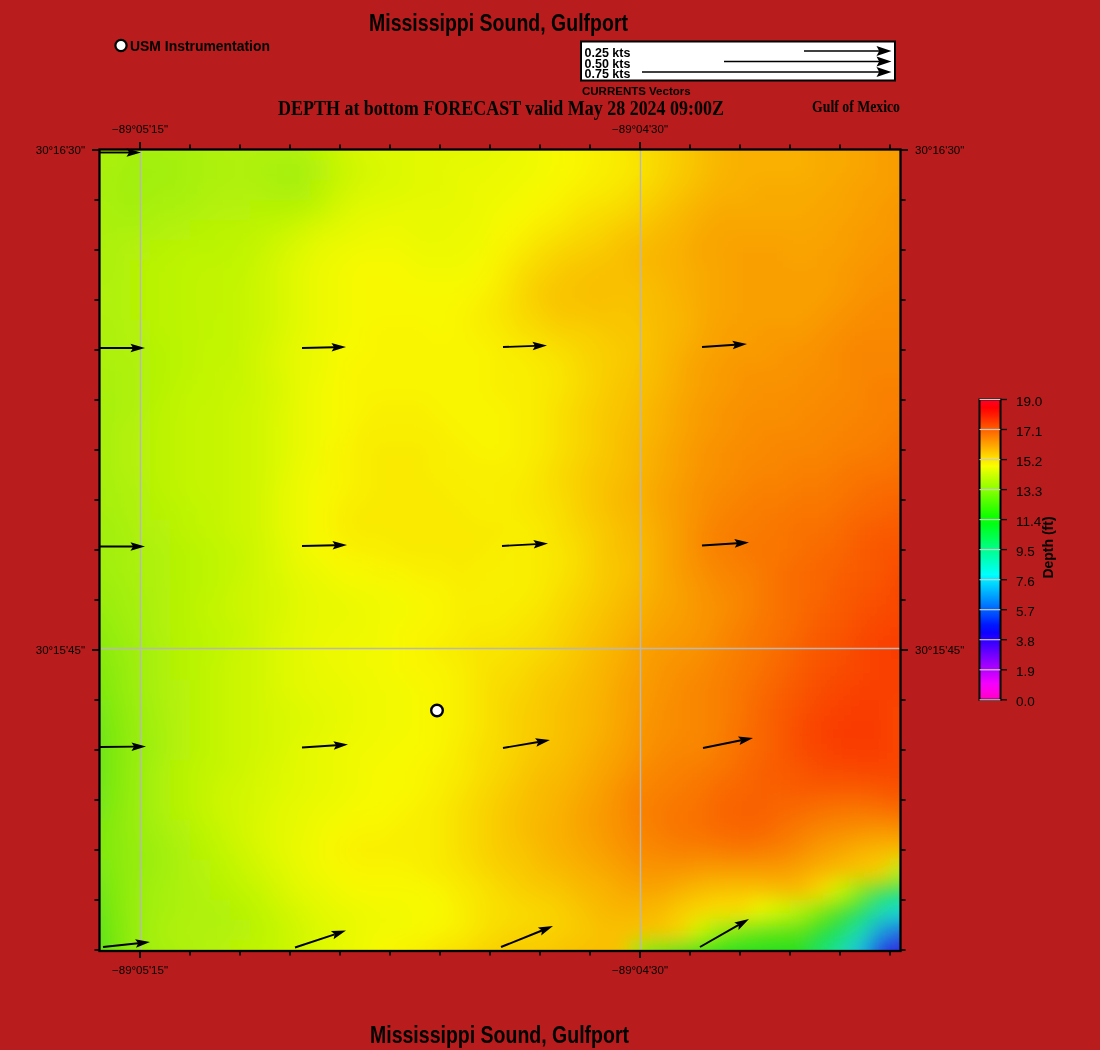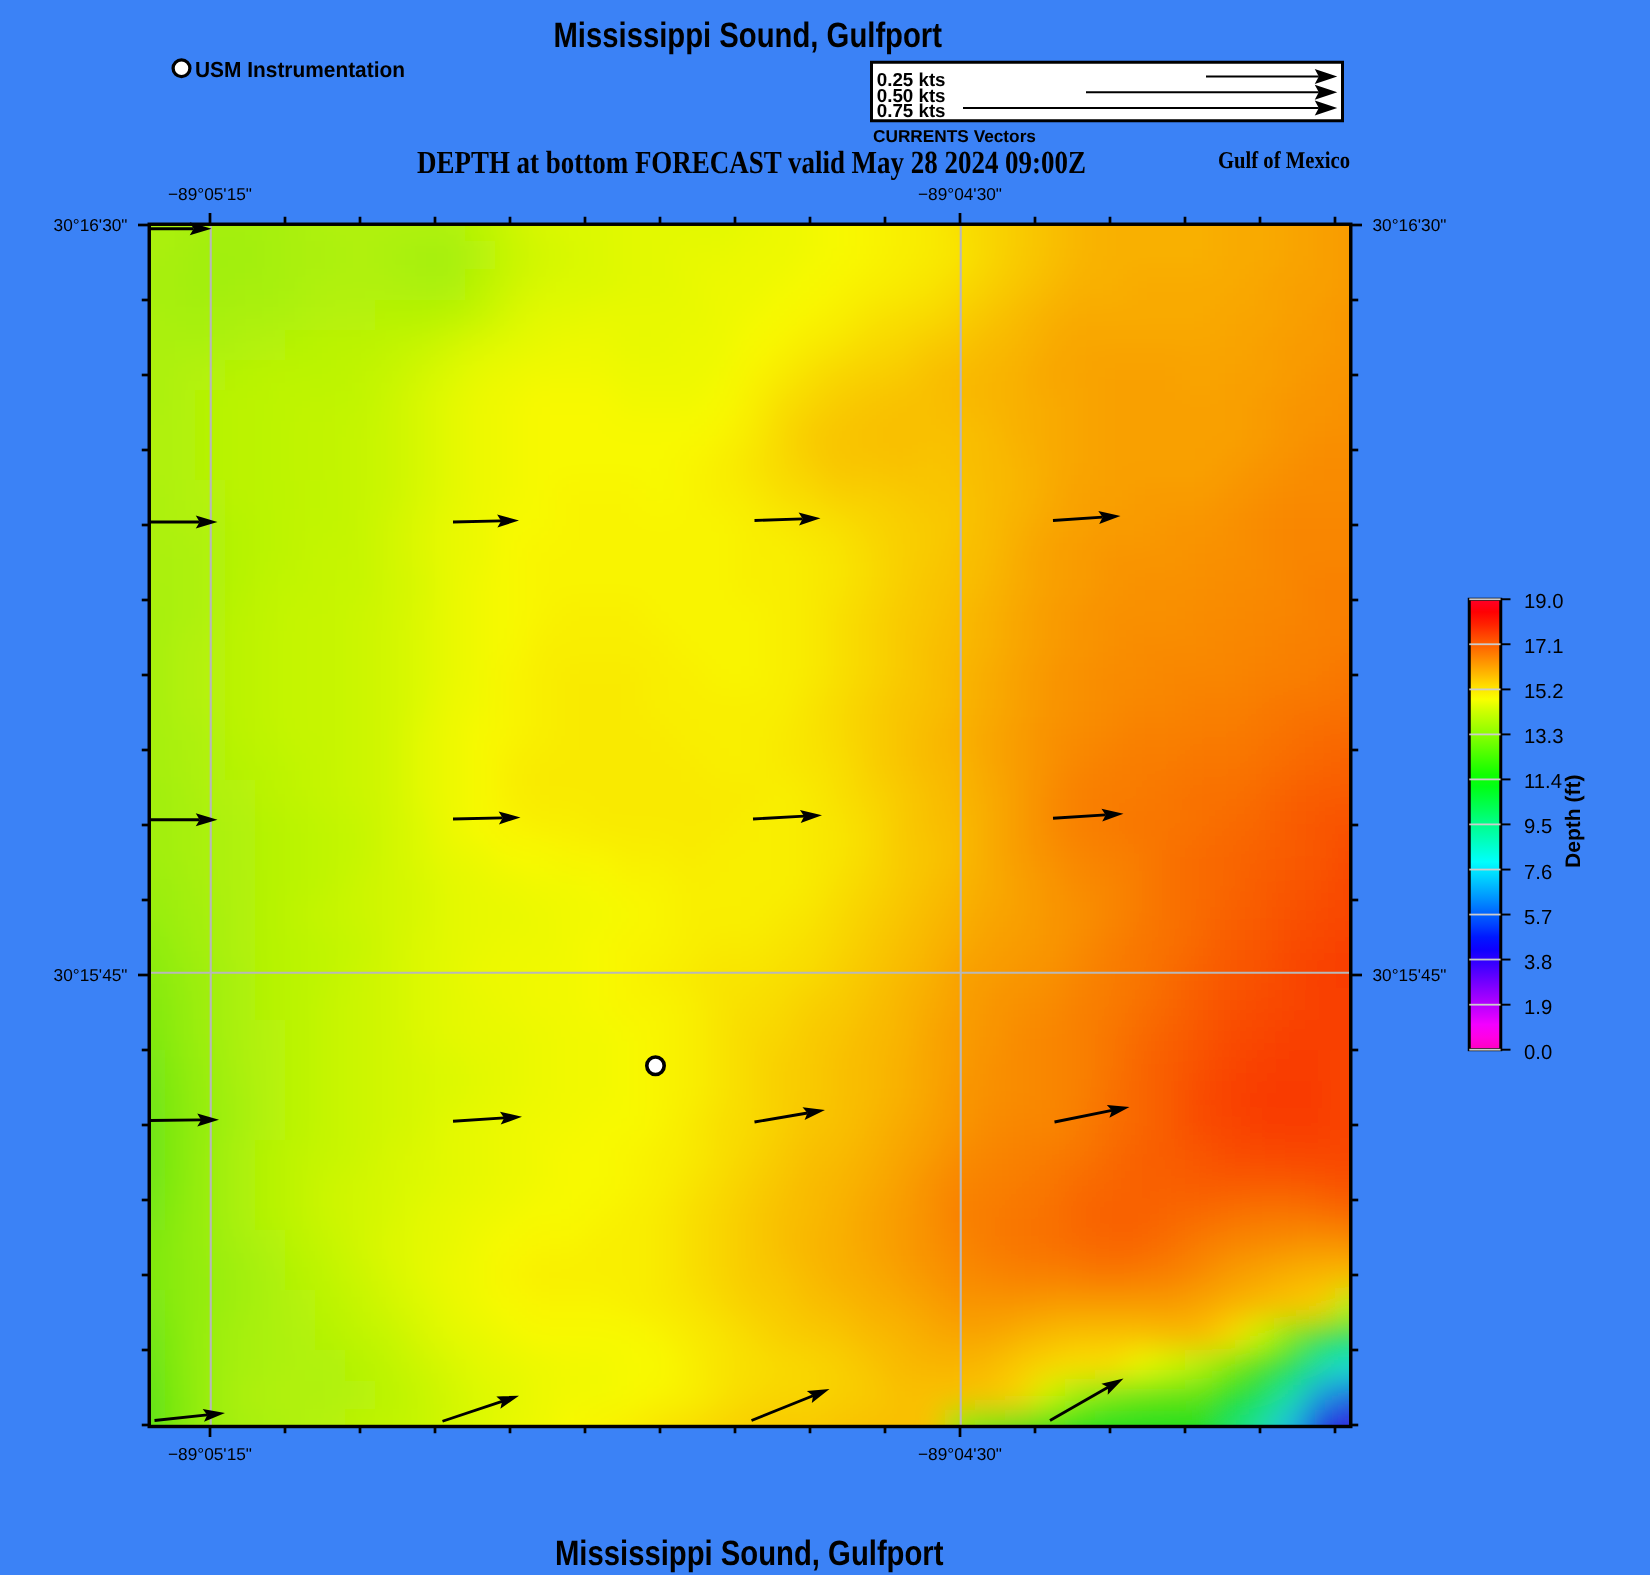--- a/index.html
+++ b/index.html
@@ -1,14 +1,14 @@
 <!DOCTYPE html>
 <html><head><meta charset="utf-8"><style>
 html,body{margin:0;padding:0;background:#ffffff;}
-#page{position:relative;width:1100px;height:1050px;background:#3b82f6;overflow:hidden;
+#page{position:relative;width:1100px;height:1050px;background:#b91c1c;overflow:hidden;
 font-family:"Liberation Sans",sans-serif;}
 </style></head><body>
 <div id="page">
 <svg width="1100" height="1050" viewBox="0 0 1100 1050">
 <defs>
 <clipPath id="mapclip">
           <rect x="100" y="150" width="800" height="800"></rect>
         </clipPath>
 <filter id="smooth" filterUnits="userSpaceOnUse" x="30" y="80" width="940" height="940">
 <feGaussianBlur stdDeviation="10"></feGaussianBlur>

